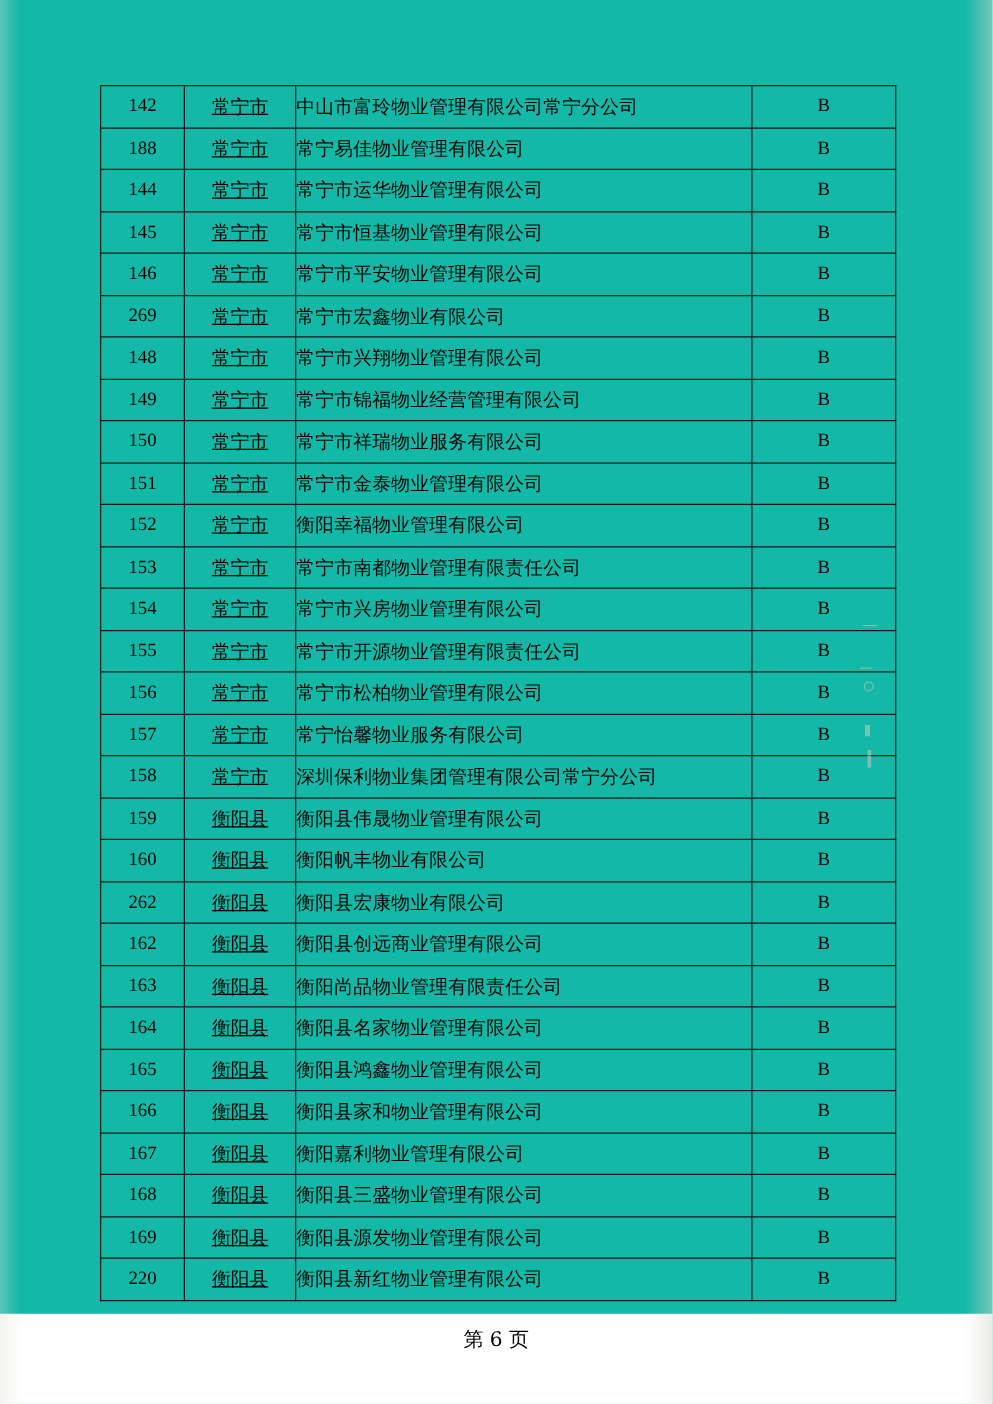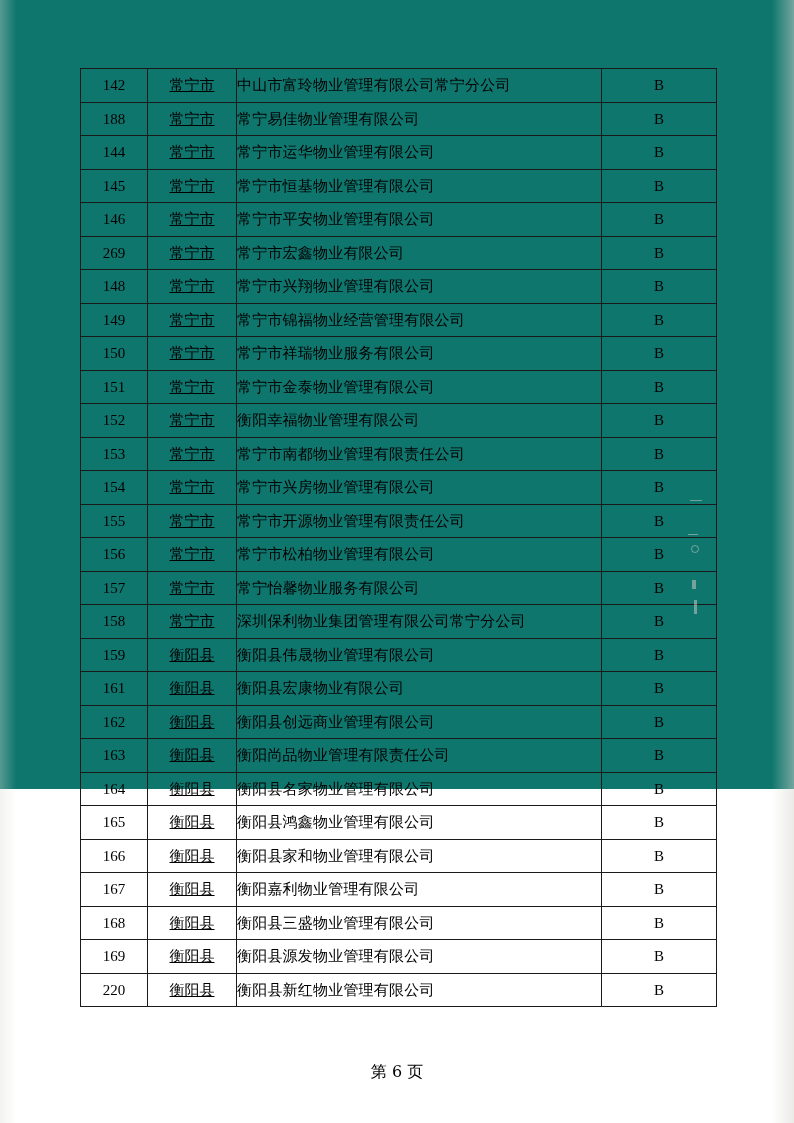--- a/index.html
+++ b/index.html
@@ -13,22 +13,22 @@
     position: relative;
     font-family: "Liberation Serif", "DejaVu Serif", serif;
     color: #000000;
     overflow: hidden;
   }
   .page {
     position: absolute;
     left: 0;
     top: 0;
     width: 794px;
-    height: 789px;
-    background: #0f766e;
+    height: 1051px;
+    background: #14b8a6;
   }
   .table-wrap {
     position: absolute;
     left: 80px;
     top: 68px;
     width: 632px;
   }
   table.doc-table {
     border-collapse: collapse;
     width: 632px;
@@ -211,21 +211,27 @@
             <td class="col-company">深圳保利物业集团管理有限公司常宁分公司</td>
             <td class="col-grade">B</td>
           </tr>
           <tr>
             <td class="col-index">159</td>
             <td class="col-district">衡阳县</td>
             <td class="col-company">衡阳县伟晟物业管理有限公司</td>
             <td class="col-grade">B</td>
           </tr>
           <tr>
-            <td class="col-index">161</td>
+            <td class="col-index">160</td>
+            <td class="col-district">衡阳县</td>
+            <td class="col-company">衡阳帆丰物业有限公司</td>
+            <td class="col-grade">B</td>
+          </tr>
+          <tr>
+            <td class="col-index">262</td>
             <td class="col-district">衡阳县</td>
             <td class="col-company">衡阳县宏康物业有限公司</td>
             <td class="col-grade">B</td>
           </tr>
           <tr>
             <td class="col-index">162</td>
             <td class="col-district">衡阳县</td>
             <td class="col-company">衡阳县创远商业管理有限公司</td>
             <td class="col-grade">B</td>
           </tr>

